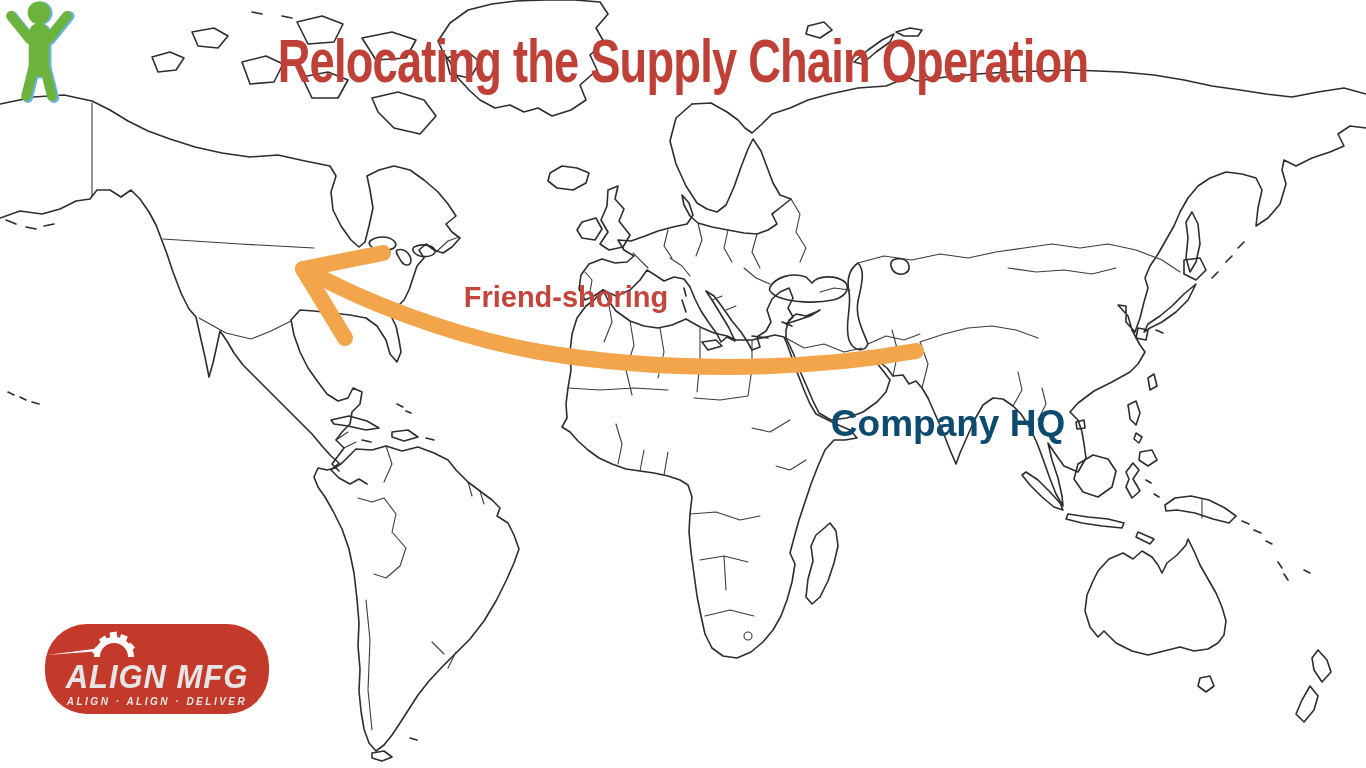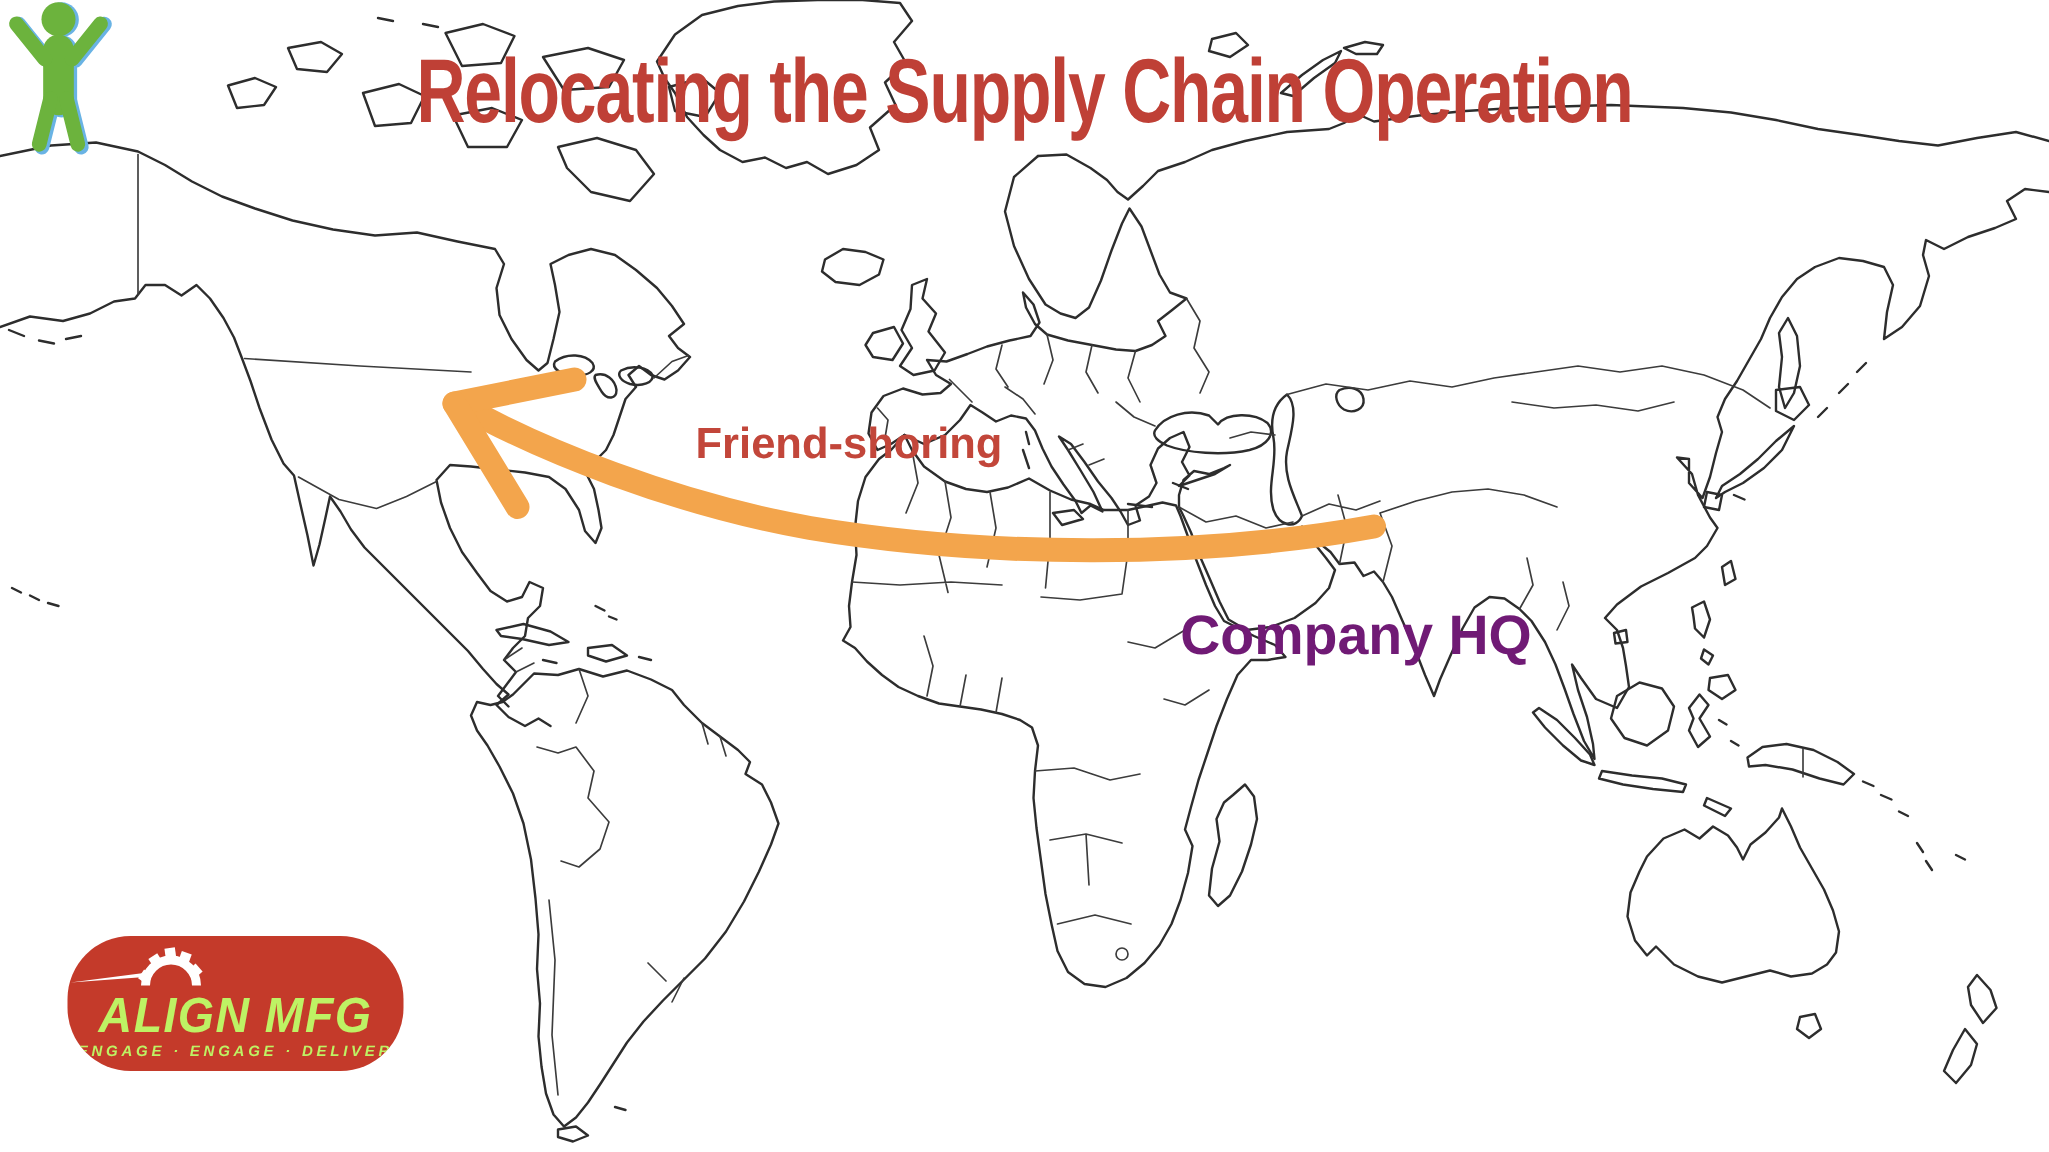--- a/index.html
+++ b/index.html
@@ -18,25 +18,25 @@
   .person-blue{color:#69b3e4;left:204px;top:206px;width:82px;height:108px;}
   .person-green{color:#6cb33d;left:908px;top:280px;width:78px;height:106px;}
   
   .page-title{
     position:absolute;left:0;top:26px;width:1366px;text-align:center;
     font-size:58px;font-weight:bold;color:#bf4036;letter-spacing:-1px;
     transform:scale(0.78,1.04);transform-origin:50% 0;white-space:nowrap;
   }
   .map-label{position:absolute;font-weight:bold;white-space:nowrap;transform:translate(-50%,-50%);}
   .label-friend{left:566px;top:297px;font-size:29px;color:#c2463a;}
-  .label-hq{left:904px;top:424px;font-size:37px;color:#701a75;}
+  .label-hq{left:948px;top:424px;font-size:37px;color:#0c4a6e;}
   
   .logo{
     position:absolute;left:45px;top:624px;width:224px;height:90px;border-radius:42px;
-    background:#c43a2a;color:#bef264;overflow:hidden;
+    background:#c43a2a;color:#e5e5e5;overflow:hidden;
   }
   .logo-gear{position:absolute;left:116px;top:6px;width:96px;height:36px;}
   .logo-name{
     position:absolute;left:0;top:34px;width:100%;text-align:center;
     font-size:33px;font-weight:bold;font-style:italic;letter-spacing:1px;
     transform:scale(0.94,1.0);
   }
   .logo-tagline{
     position:absolute;left:0;top:72px;width:100%;text-align:center;
     font-size:10px;font-style:italic;letter-spacing:2.5px;font-weight:bold;
@@ -187,16 +187,16 @@
       </g>
       <g fill="#ffffff">
         <rect x="48" y="24" width="7" height="6" transform="rotate(-55 51.5 27)"></rect>
         <rect x="55" y="13" width="7" height="6" transform="rotate(-33 58.5 16)"></rect>
         <rect x="65" y="8" width="7" height="6" transform="rotate(-8 68.5 11)"></rect>
         <rect x="75" y="11" width="7" height="6" transform="rotate(20 78.5 14)"></rect>
         <rect x="82" y="20" width="7" height="6" transform="rotate(48 85.5 23)"></rect>
       </g>
     </svg>
     <div class="logo-name">ALIGN MFG</div>
-    <div class="logo-tagline">ENGAGE · ENGAGE · DELIVER</div>
+    <div class="logo-tagline">ALIGN · ALIGN · DELIVER</div>
   </div>
 
 </div>
 
 </body></html>

